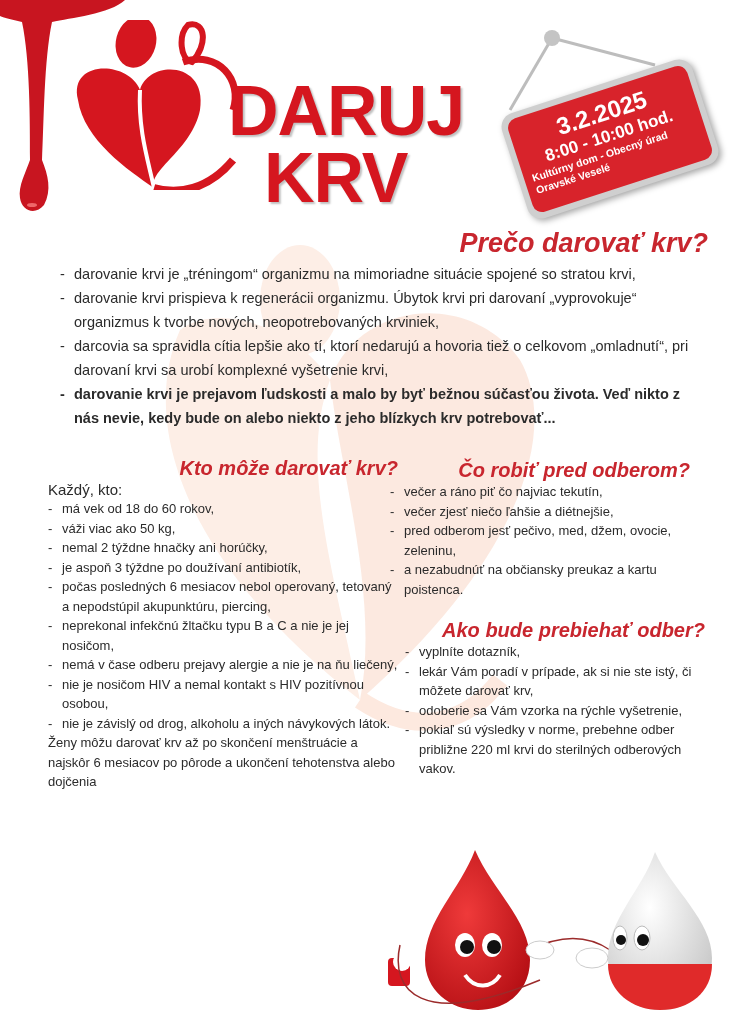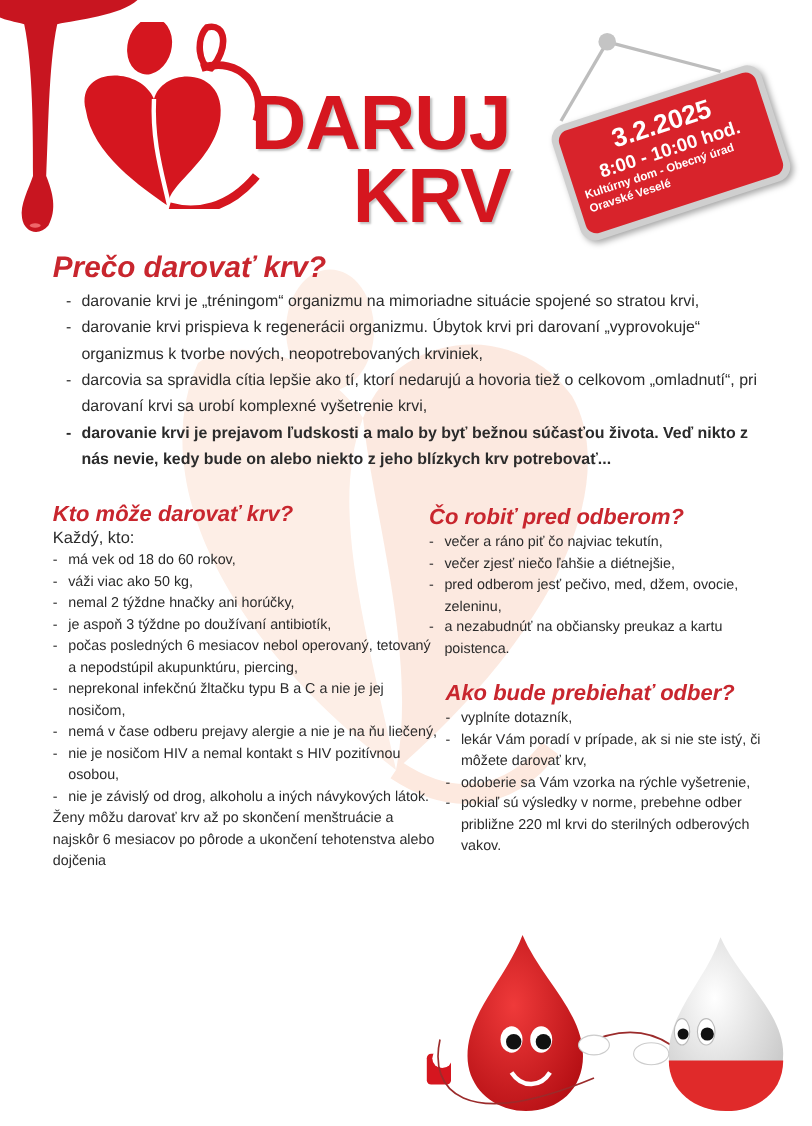--- a/index.html
+++ b/index.html
@@ -5,31 +5,31 @@
     * { box-sizing: border-box; margin: 0; padding: 0; }
     html, body { width: 738px; height: 1024px; background: #ffffff; overflow: hidden; }
     body { position: relative; font-family: "Liberation Sans", sans-serif; color: #2b2b2b; }
 
     .bg-watermark { position: absolute; left: 0; top: 0; width: 738px; height: 1024px; z-index: 0; }
 
     .drip { position: absolute; left: 0; top: 0; z-index: 1; }
     .logo-heart { position: absolute; left: 68px; top: 20px; z-index: 1; }
     .logo-text { position: absolute; left: 228px; top: 78px; z-index: 2; font-family: "Liberation Sans", sans-serif; font-weight: bold; color: #d5161f; line-height: 0.95; text-shadow: 2px 2px 2px rgba(0,0,0,0.25); letter-spacing: -1px; }
     .logo-text .l1 { display: block; font-size: 70px; text-align: right; }
-    .logo-text .l2 { display: block; font-size: 70px; margin-left: 36px; text-align: right; }
+    .logo-text .l2 { display: block; font-size: 70px; margin-left: 36px; }
 
     .sign { position: absolute; left: 490px; top: 20px; width: 240px; height: 210px; z-index: 2; }
     .sign-board { position: absolute; left: 20px; top: 64px; width: 200px; height: 110px; transform: rotate(-18deg); background: #cfcfcf; border-radius: 14px; padding: 6px; box-shadow: 2px 3px 6px rgba(0,0,0,0.35); }
     .sign-inner { width: 100%; height: 100%; background: #d8232b; border-radius: 10px; color: #fff; text-align: center; padding-top: 8px; font-weight: bold; }
     .sign-date { font-size: 24px; display: block; line-height: 28px; }
     .sign-time { font-size: 17px; display: block; line-height: 20px; }
     .sign-place { font-size: 10.5px; display: block; line-height: 13px; text-align: left; padding-left: 8px; }
 
     .content { position: absolute; z-index: 3; }
-    h2.sec { font-family: "Liberation Sans", sans-serif; font-style: italic; font-weight: bold; color: #c8262e; }
+    h2.sec { font-family: "Liberation Sans", sans-serif; font-style: italic; font-weight: bold; color: #c8262e; text-align: right; }
     .why { left: 48px; top: 226px; width: 660px; }
     .why h2 { font-size: 27px; line-height: 34px; margin-bottom: 2px; }
     .why ul { list-style: none; padding-left: 12px; }
     .why li { font-size: 14.5px; line-height: 24px; padding-left: 14px; position: relative; }
     .why li::before { content: "-"; position: absolute; left: 0; }
     .why li.bold { font-weight: bold; font-size: 14.5px; }
 
     .who { left: 48px; top: 456px; width: 350px; }
     .who h2 { font-size: 20px; line-height: 24px; }
     .who .intro { font-size: 15px; line-height: 19px; }

